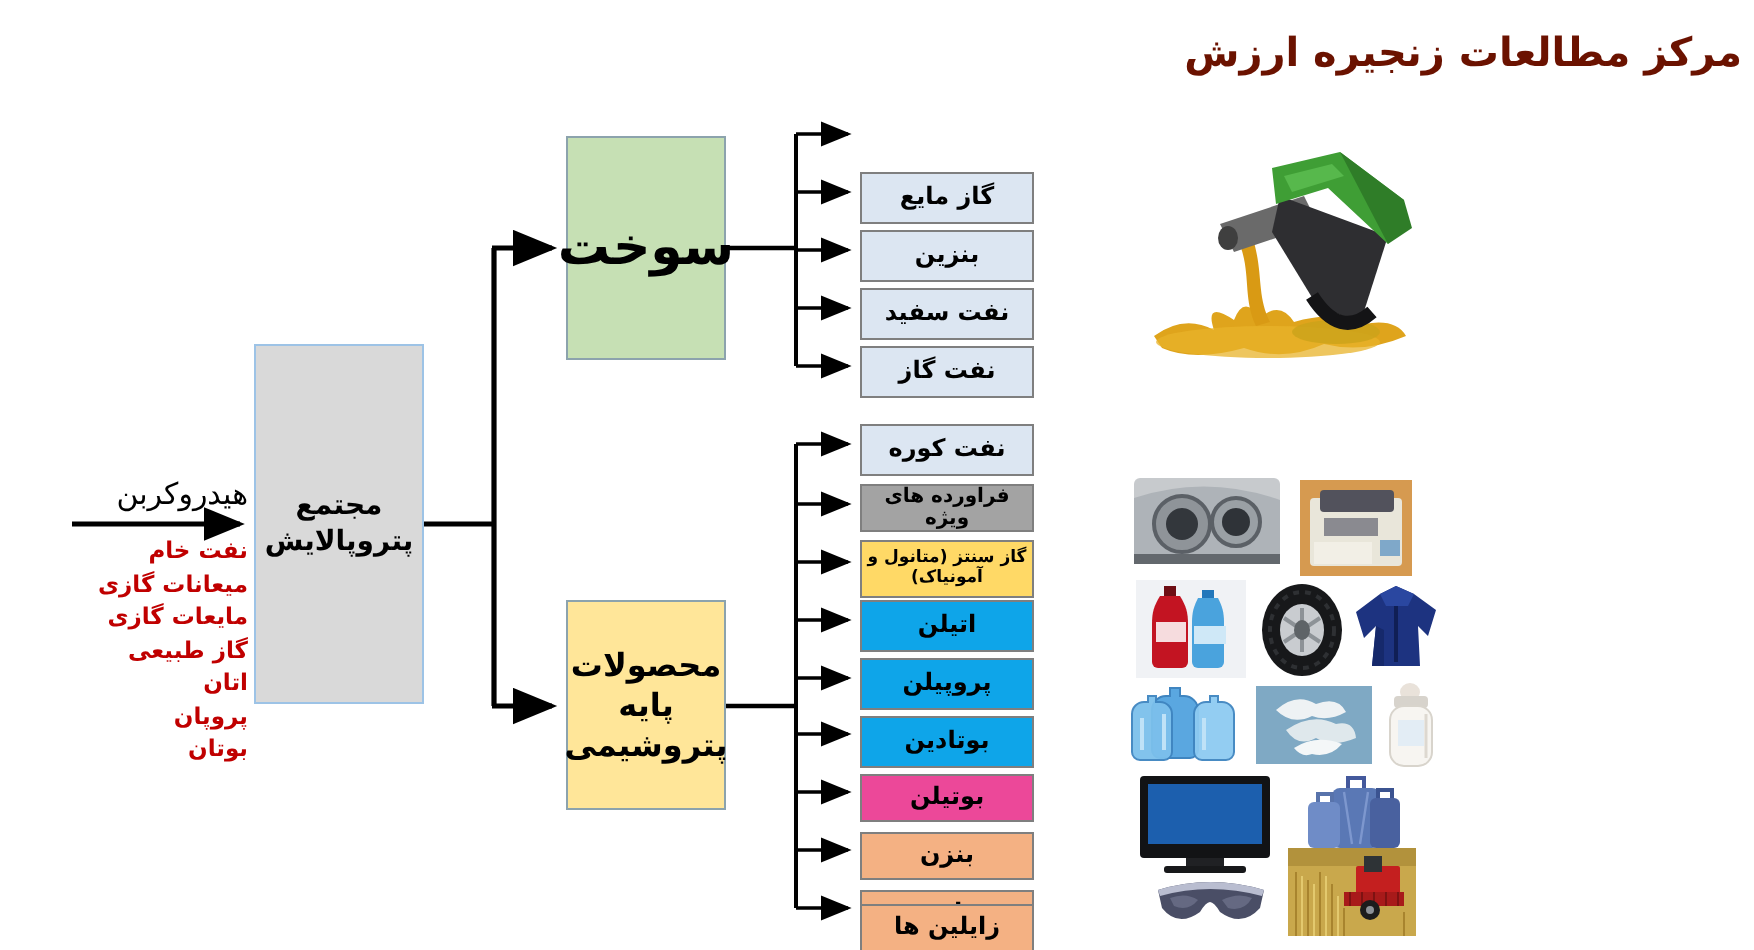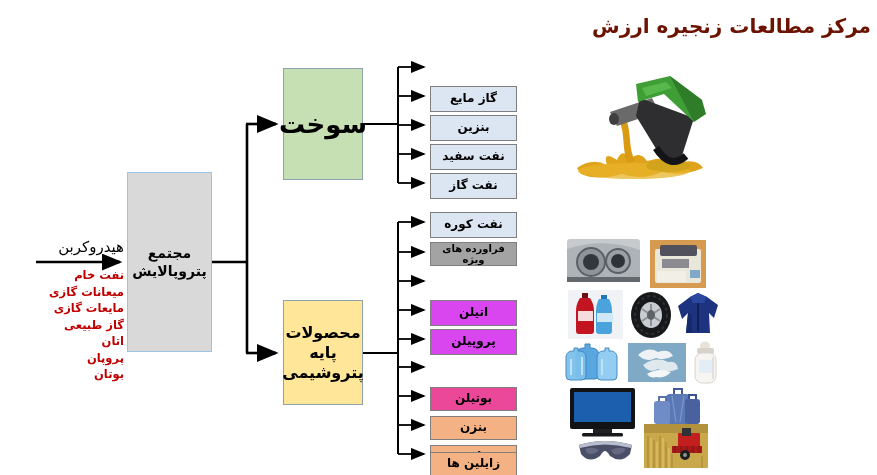--- a/index.html
+++ b/index.html
@@ -24,21 +24,21 @@
              border:1px solid #8ca3ad;font-size:26px;}
   .pet-node{left:283px;top:300px;width:80px;height:105px;background:#ffe699;
             border:1px solid #8ca3ad;font-size:16px;line-height:1.25;padding:0 16px;}
 
   .pbox{left:430px;width:87px;display:flex;align-items:center;justify-content:center;
         text-align:center;font-weight:bold;direction:rtl;border:1px solid #7f7f7f;
         box-sizing:border-box;font-size:12px;color:#000;line-height:1.1;margin-top:32px;}
   .fuelp{background:#dce6f2;height:26px;}
   .goldp{background:#a3a3a3;height:24px;font-size:10px;}
   .syngas{background:#ffd966;height:29px;font-size:8.5px;padding:0 2px;}
-  .peach{background:#d946ef;height:26px;}
+  .peach{background:#0ea5e9;height:26px;}
   .peachlight{background:#ec4899;height:24px;}
   .orangep{background:#f4b183;height:24px;}
 
   .img{position:absolute;}
   .img svg{display:block;}
 </style>
 </head>
 <body>
 
 <div class="stage">
@@ -95,22 +95,24 @@
   <div class="abs node fuel-node">سوخت</div>
   <div class="abs node pet-node">محصولات پایه پتروشیمی</div>
 
   <div class="abs pbox fuelp" style="top:54px">گاز مایع</div>
   <div class="abs pbox fuelp" style="top:83px">بنزین</div>
   <div class="abs pbox fuelp" style="top:112px">نفت سفید</div>
   <div class="abs pbox fuelp" style="top:141px">نفت گاز</div>
   <div class="abs pbox fuelp" style="top:180px">نفت کوره</div>
 
   <div class="abs pbox goldp" style="top:210px">فراورده های ویژه</div>
+  <div class="abs pbox syngas" style="top:238px">گاز سنتز (متانول و آمونیاک)</div>
   <div class="abs pbox peach" style="top:268px">اتیلن</div>
   <div class="abs pbox peach" style="top:297px">پروپیلن</div>
+  <div class="abs pbox peach" style="top:326px">بوتادین</div>
   <div class="abs pbox peachlight" style="top:355px">بوتیلن</div>
   <div class="abs pbox orangep" style="top:384px">بنزن</div>
   <div class="abs pbox orangep" style="top:413px">تولوئن</div>
   <div class="abs pbox orangep" style="top:420px">زایلین ها</div>
 
   <div class="img" style="left:572px;top:56px">
     <svg width="135" height="138" viewBox="0 0 135 138">
       <path d="M5,112 Q20,101 35,109 Q30,94 45,104 Q50,91 58,103 Q68,94 75,105 Q95,99 110,106 Q126,103 131,112 Q110,121 90,116 Q70,125 50,118 Q25,125 9,118 Z" fill="#dfa41c"></path>
       <ellipse cx="62" cy="115" rx="56" ry="8" fill="#e8b32a" opacity="0.75"></ellipse>
       <ellipse cx="96" cy="110" rx="22" ry="6" fill="#caa21a" opacity="0.8"></ellipse>

